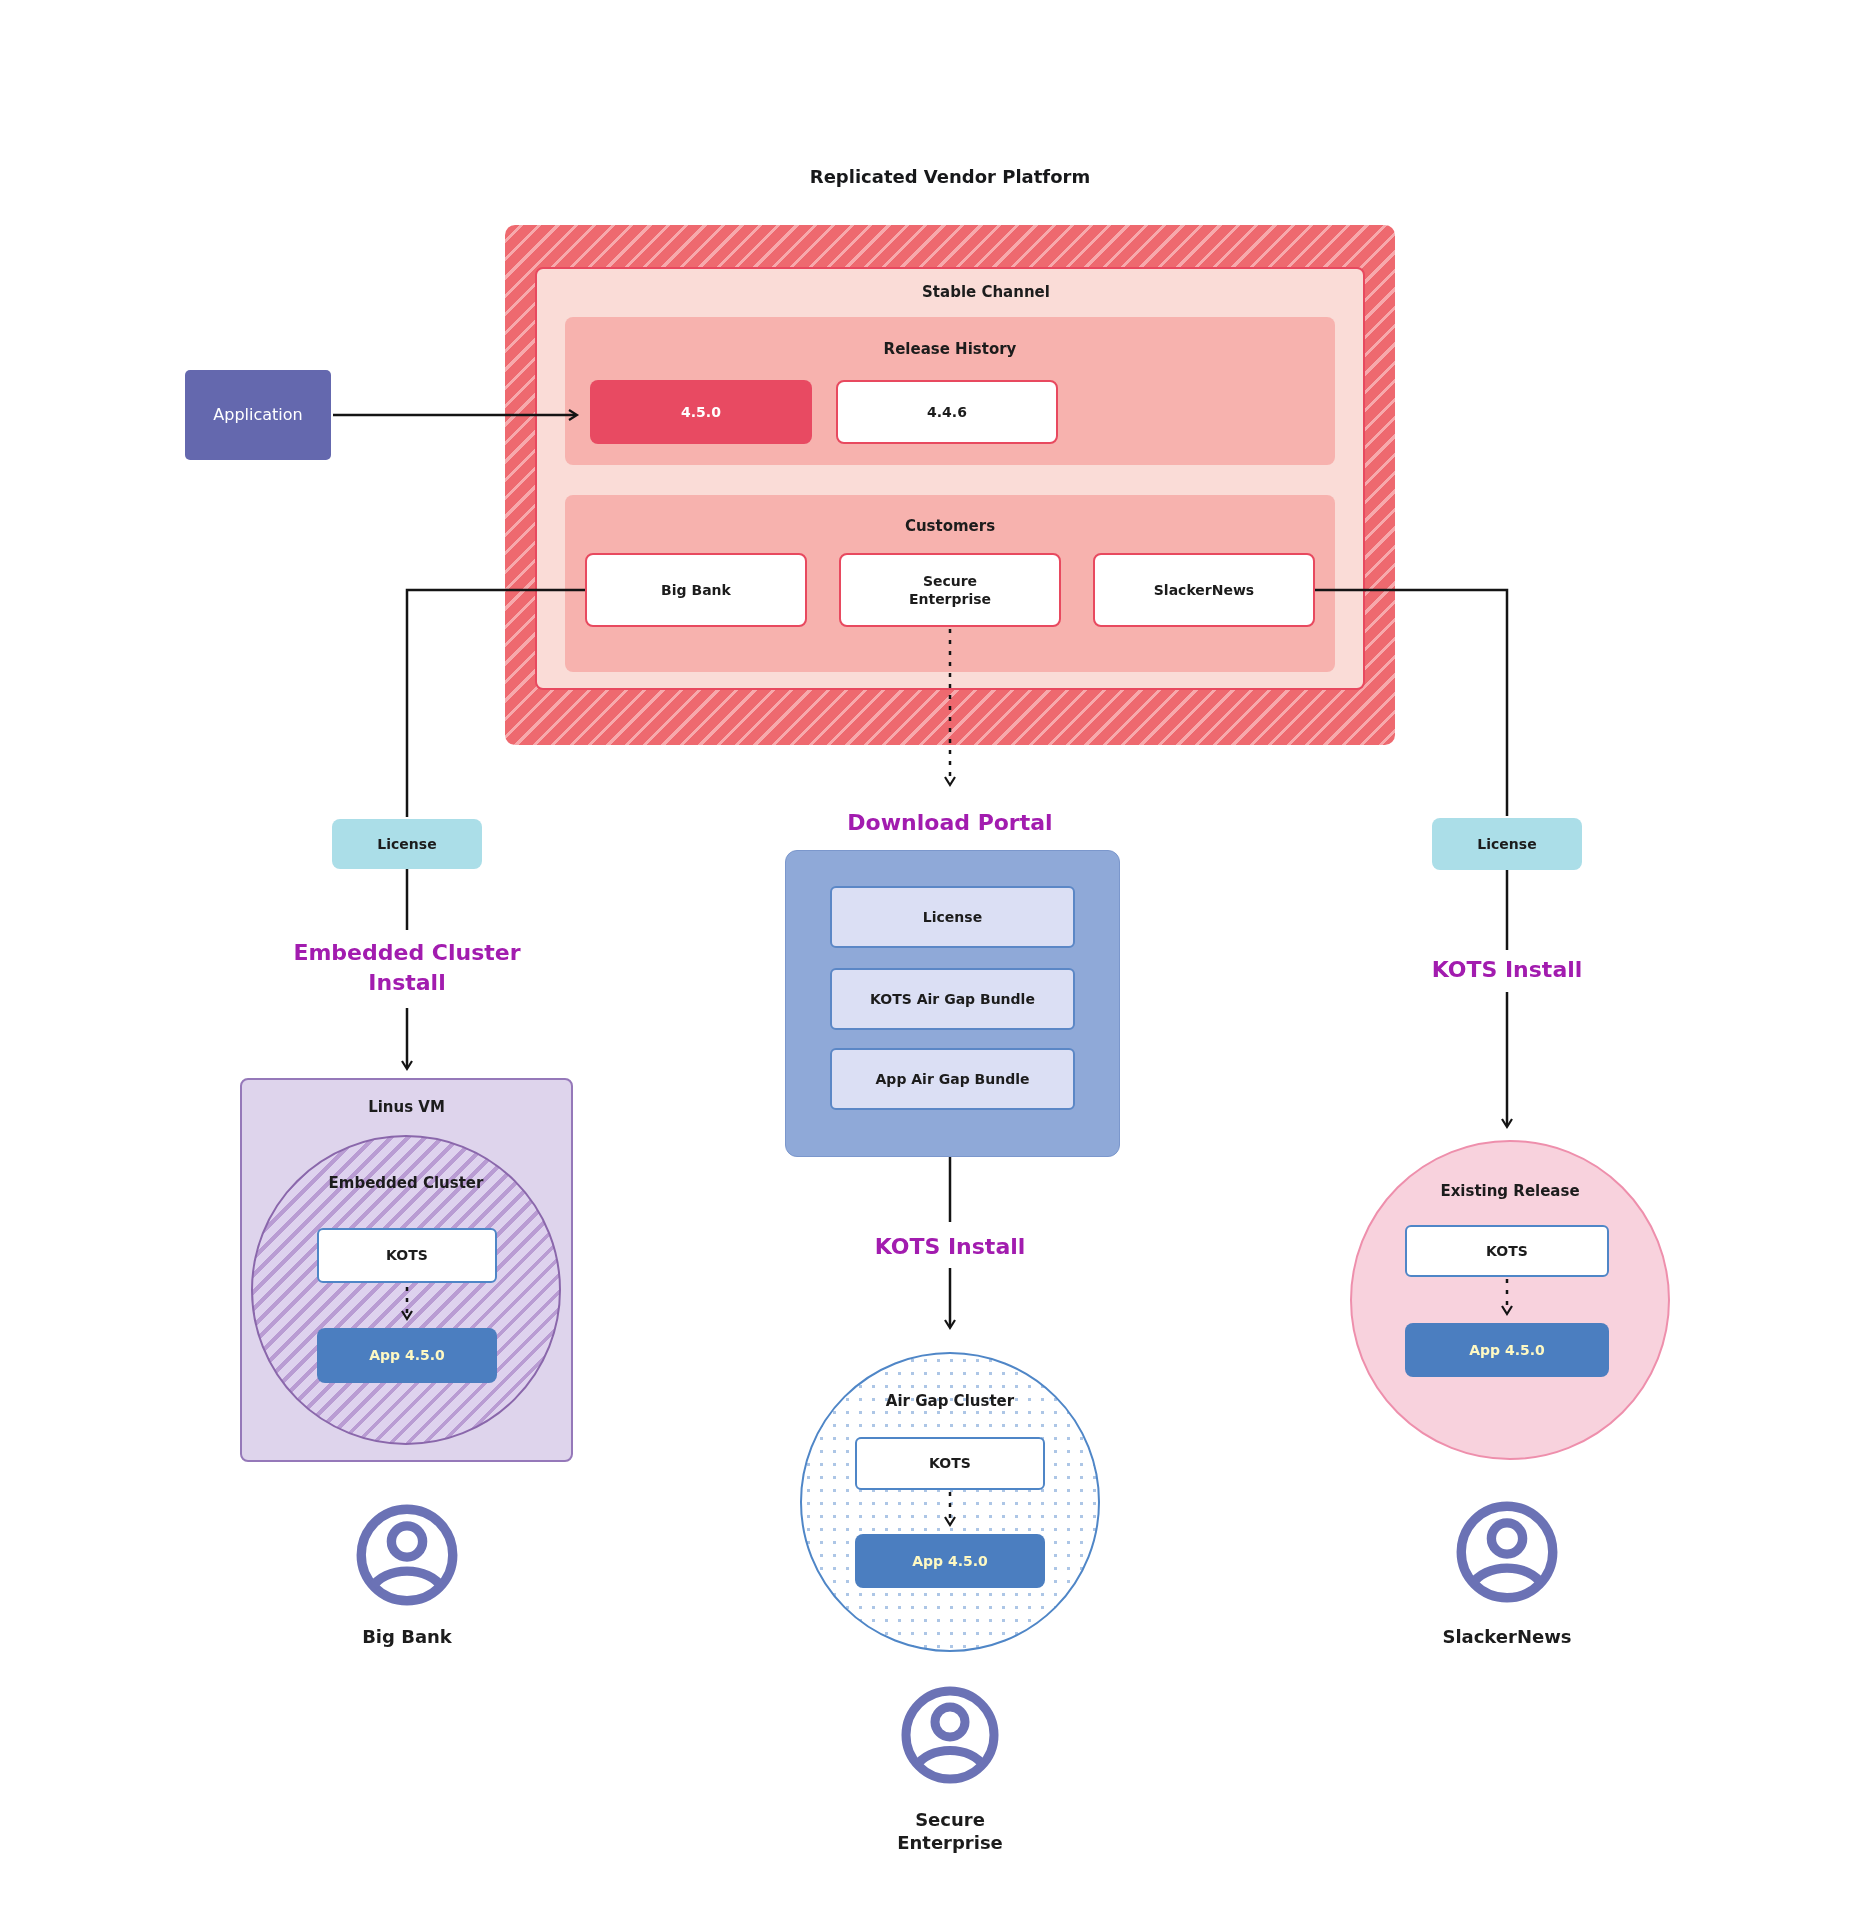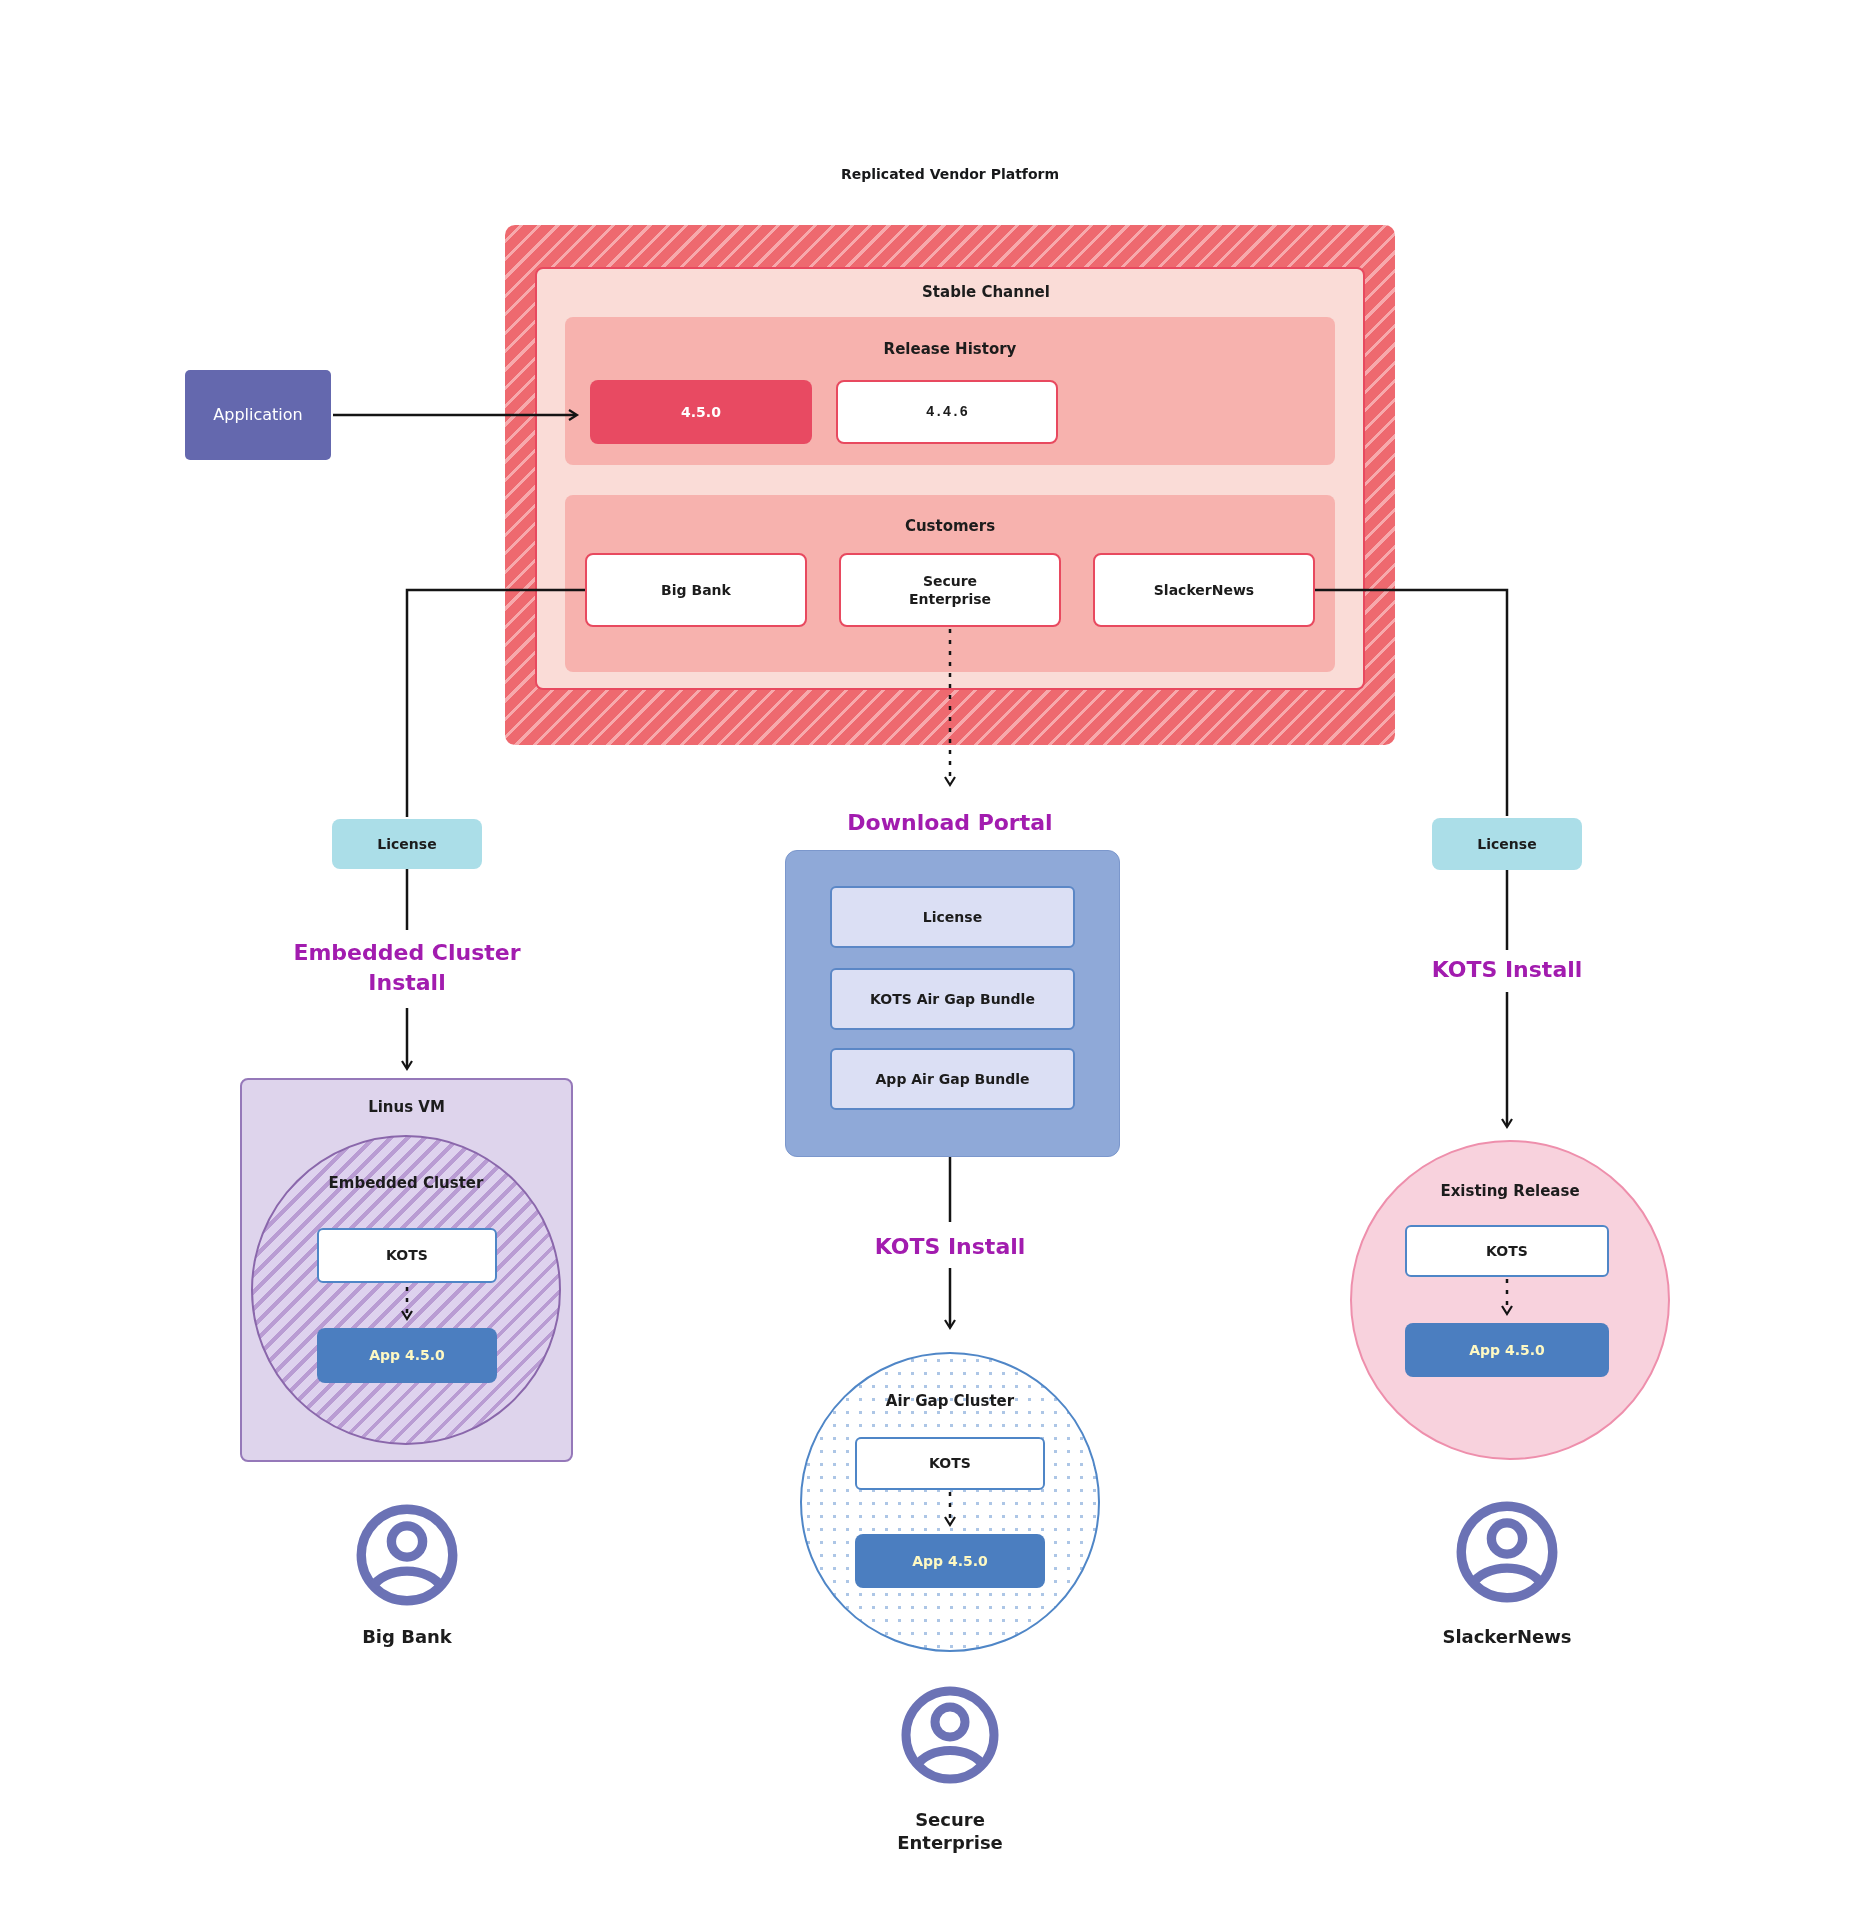--- a/index.html
+++ b/index.html
@@ -4,27 +4,27 @@
 <style>
   html,body{margin:0;padding:0;background:#ffffff;}
   #canvas{position:relative;width:1851px;height:1927px;background:#ffffff;
           font-family:"DejaVu Sans","Liberation Sans",sans-serif;color:#1c1c1c;overflow:hidden;}
   .abs{position:absolute;box-sizing:border-box;}
   .node{position:absolute;box-sizing:border-box;display:flex;align-items:center;justify-content:center;
         text-align:center;font-size:14px;font-weight:600;line-height:1.3;}
   .lbl{position:absolute;box-sizing:border-box;text-align:center;}
   .flow-lbl{font-size:22px;font-weight:700;color:#a21caf;line-height:1.35;}
   .sec-lbl{font-size:15px;font-weight:600;text-align:center;}
-  .title{font-size:14px;font-weight:600;color:#17181a;}
+  .title{font-size:18px;font-weight:600;color:#17181a;}
 
   .hatch-red{background:repeating-linear-gradient(135deg,#ee696f 0 10px,#f7a9ac 10px 13px);border-radius:10px;}
   .stable{background:#fadcd7;border:2px solid #e8495f;border-radius:8px;}
   .section{background:#f7b2ae;border-radius:8px;}
   .rel-hot{background:#e84a62;color:#ffffff;border-radius:8px;}
-  .rel-box{background:#ffffff;border:2px solid #e8495f;border-radius:8px;font-family:Liberation Mono, monospace;}
+  .rel-box{background:#ffffff;border:2px solid #e8495f;border-radius:8px;}
   .cust-box{background:#ffffff;border:2px solid #e8495f;border-radius:8px;}
   .app-src{background:#6468ae;color:#ffffff;border-radius:5px;font-weight:400;font-size:16px;}
   .license{background:#abdee8;border-radius:8px;}
   .portal{background:#8fa9d8;border:1px solid #7b97cc;border-radius:12px;}
   .portal-item{background:#dbdff4;border:2px solid #5b87c6;border-radius:6px;}
   .vmbox{background:#ded4ec;border:2px solid #9578b9;border-radius:8px;}
   .circle{border-radius:50%;}
   .circle-hatch{background:repeating-linear-gradient(135deg,#b99cd3 0 4px,#ded2ee 4px 12px);border:2px solid #8a67ab;}
   .circle-dots{background-color:#ffffff;background-image:radial-gradient(circle,#adc6e6 1.6px,transparent 1.9px);
                background-size:13px 13px;border:2px solid #4f86c7;}

